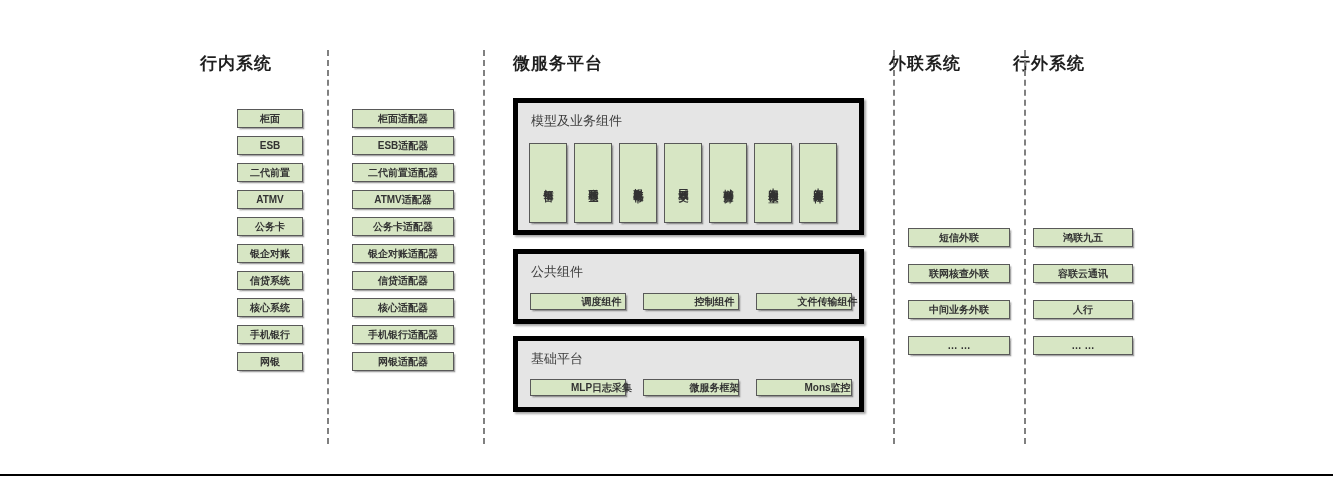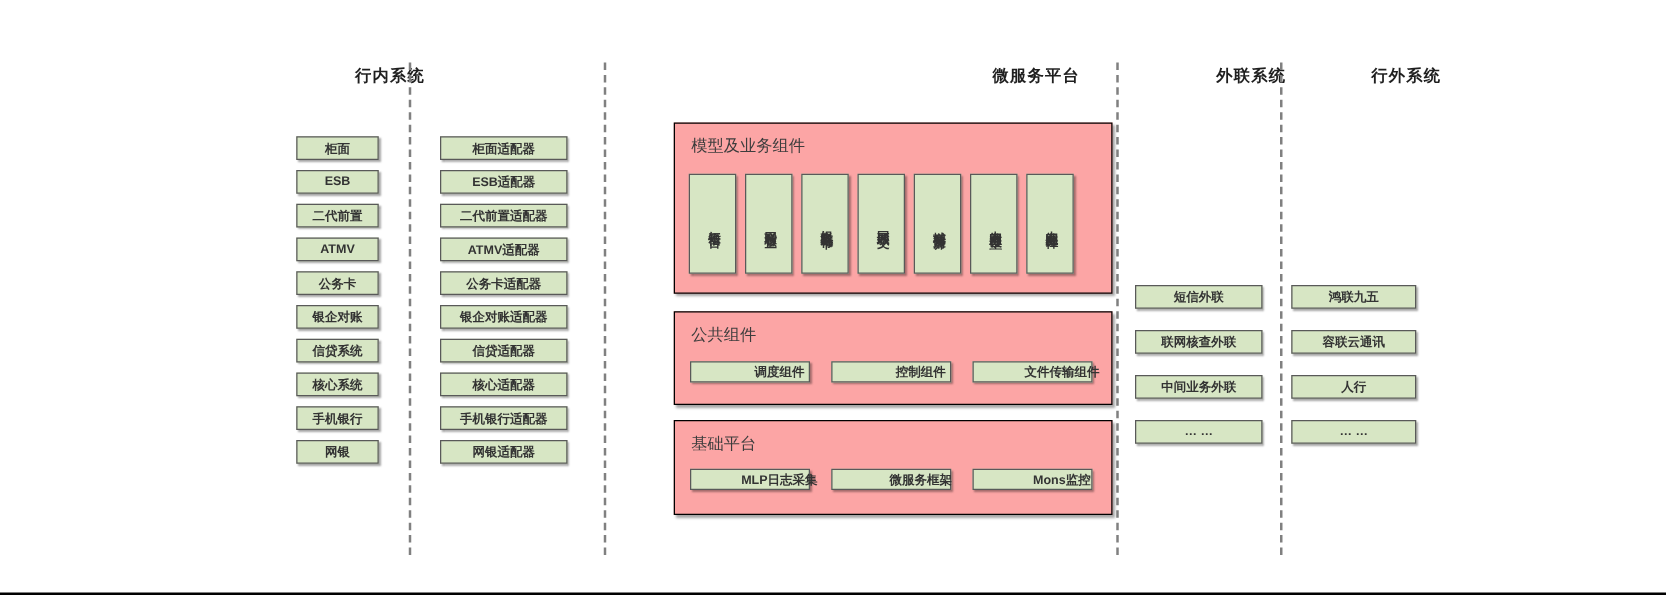--- a/index.html
+++ b/index.html
@@ -1,40 +1,40 @@
 <!DOCTYPE html>
 <html><head>
 <meta charset="utf-8">
 <style>
   html,body { margin:0; padding:0; background:#ffffff; }
   .canvas {
     position:relative; width:1333px; height:483px; background:#ffffff;
     font-family:"Liberation Sans", sans-serif; overflow:hidden;
   }
   .hdr {
-    position:absolute; top:52px; width:140px; text-align:right;
-    font-size:13px; font-weight:bold; color:#1f1f1f; letter-spacing:1px;
+    position:absolute; top:52px; width:140px; text-align:left;
+    font-size:17px; font-weight:bold; color:#1f1f1f; letter-spacing:1px;
     white-space:nowrap;
   }
   .hdr.wide { width:351px; }
   .vline {
     position:absolute; top:50px; height:394px; width:0;
     border-left:2px dashed #808080;
   }
   .stack { position:absolute; display:flex; flex-direction:column; gap:8px; }
   .stack.g17 { gap:17px;margin-top:42px; }
   .gbox {
     height:19px; box-sizing:border-box; background:#d7e6c4;
     border:1px solid #595959; box-shadow:1.5px 1.5px 1.5px rgba(0,0,0,0.35);
     display:flex; align-items:center; justify-content:center;
     font-size:10px; font-weight:bold; color:#333333; white-space:nowrap;
   }
   .panel {
-    position:absolute; left:539px; width:351px; box-sizing:border-box;
-    background:#fca5a5; border:1px solid #000000;
+    position:absolute; left:513px; width:351px; box-sizing:border-box;
+    background:#e5e5e5; border:5px solid #000000;
     box-shadow:2px 2px 2px rgba(0,0,0,0.35);
   }
   .panel-label {
     position:absolute; left:13px; top:9px; font-size:13px; color:#3d3d3d;
     white-space:nowrap;
   }
   .vrow { position:absolute; left:11px; top:40px; display:flex; gap:7px; }
   .vbox {
     width:38px; height:80px; box-sizing:border-box; background:#d7e6c4;
     border:1px solid #595959; box-shadow:1.5px 1.5px 1.5px rgba(0,0,0,0.35);

